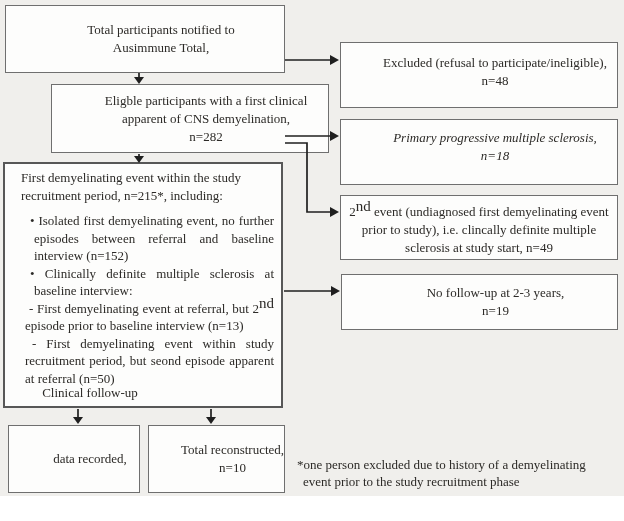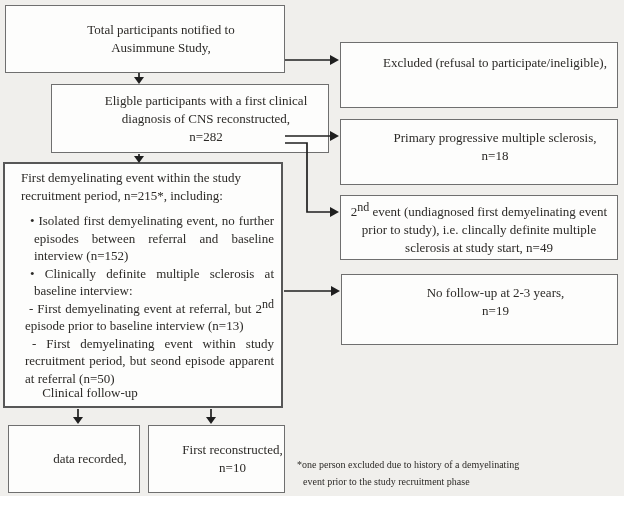--- a/index.html
+++ b/index.html
@@ -20,78 +20,79 @@
   .vcenter { display:flex; flex-direction:column; justify-content:center; }
 
   #box-total            { left:5px;   top:5px;   width:280px; height:68px; }
   #box-eligible         { left:7px;   top:84px;  width:278px; height:69px;margin-left:44px; }
   #box-first-event      { left:3px;   top:162px; width:280px; height:246px;
                           border:2px solid #575757; text-align:left;
                           padding:5px 7px 3px 16px; line-height:17.5px; }
   #box-clinical         { left:8px;   top:425px; width:132px; height:68px;gap:48px; }
   #box-data             { left:148px; top:425px; width:137px; height:68px; }
   #box-excluded         { left:340px; top:42px;  width:278px; height:66px; padding-top:11px; }
-  #box-ppms             { left:340px; top:119px; width:278px; height:66px; padding-top:9px; }
+  #box-ppms             { left:340px; top:119px; width:278px; height:66px; padding-top:9px;font-style:italic; }
   #box-second-event     { left:340px; top:195px; width:278px; height:65px; padding:7px 6px 0 6px; }
-  #box-no-followup      { left:341px; top:274px; width:277px; height:71px; padding-top:9px; }
+  #box-no-followup      { left:341px; top:274px; width:277px; height:56px; padding-top:9px; }
 
   #box-first-event p { margin:0; }
   .intro  { margin-bottom:8px !important; }
   .bullet { padding-left:13px; text-indent:-4px; text-align:justify; }
   .sub1   { padding-left:4px;  text-indent:4px;  text-align:justify; }
   .sub2   { padding-left:4px;  text-indent:7px;  text-align:justify; }
-  sup { font-size:12px; line-height:0; vertical-align:super; }
+  sup { font-size:15px; line-height:0; vertical-align:super; }
 
   .footnote { position:absolute; left:297px; top:456px; width:324px;
-    font-size:10px; line-height:17px; }
+    font-size:13px; line-height:17px; }
   .footnote .line { white-space:nowrap; }
   .footnote .line2 { padding-left:6px; }
 
   svg.arrows { position:absolute; left:0; top:0; pointer-events:none; }
   svg.arrows path, svg.arrows line { stroke:var(--arrow,#1f1f1f); stroke-width:1.7px; fill:none; }
   svg.arrows polygon { fill:var(--arrow,#1f1f1f); stroke:none; }
 </style>
 </head>
 <body>
 
 <div class="stage">
   <div class="canvas"></div>
 
   <div class="box vcenter" id="box-total">
     <div class="line">Total participants notified to</div>
-    <div class="line">Ausimmune Study,</div>
+    <div class="line">Ausimmune Total,</div>
   </div>
 
   <div class="box vcenter" id="box-eligible">
     <div class="line">Eligble participants with a first clinical</div>
-    <div class="line">diagnosis of CNS reconstructed,</div>
+    <div class="line">apparent of CNS demyelination,</div>
     <div class="line">n=282</div>
   </div>
 
   <div class="box" id="box-first-event">
     <p class="intro">First demyelinating event within the study recruitment period, n=215*, including:</p>
     <p class="bullet"><span>•</span> <span>Isolated first demyelinating event, no further episodes between referral and baseline interview (n=152)</span></p>
     <p class="bullet"><span>•</span> <span>Clinically definite multiple sclerosis at baseline interview:</span></p>
     <p class="sub1"><span>- First demyelinating event at referral, but 2</span><sup>nd</sup><span> episode prior to baseline interview (n=13)</span></p>
     <p class="sub2">- First demyelinating event within study recruitment period, but seond episode apparent at referral (n=50)</p>
   </div>
 
   <div class="box vcenter" id="box-clinical">
     <div class="line">Clinical follow-up</div>
     <div class="line">data recorded,</div>
     <div class="line">n=186</div>
   </div>
 
   <div class="box vcenter" id="box-data">
-    <div class="line">First reconstructed,</div>
+    <div class="line">Total reconstructed,</div>
     <div class="line">n=10</div>
   </div>
 
   <div class="box" id="box-excluded">
     <div class="line">Excluded (refusal to participate/ineligible),</div>
+    <div class="line">n=48</div>
   </div>
 
   <div class="box" id="box-ppms">
     <div class="line">Primary progressive multiple sclerosis,</div>
     <div class="line">n=18</div>
   </div>
 
   <div class="box" id="box-second-event">
     <p style="margin:0"><span>2</span><sup>nd</sup><span> event (undiagnosed first demyelinating event prior to study), i.e. clincally definite multiple sclerosis at study start, n=49</span></p>
   </div>

